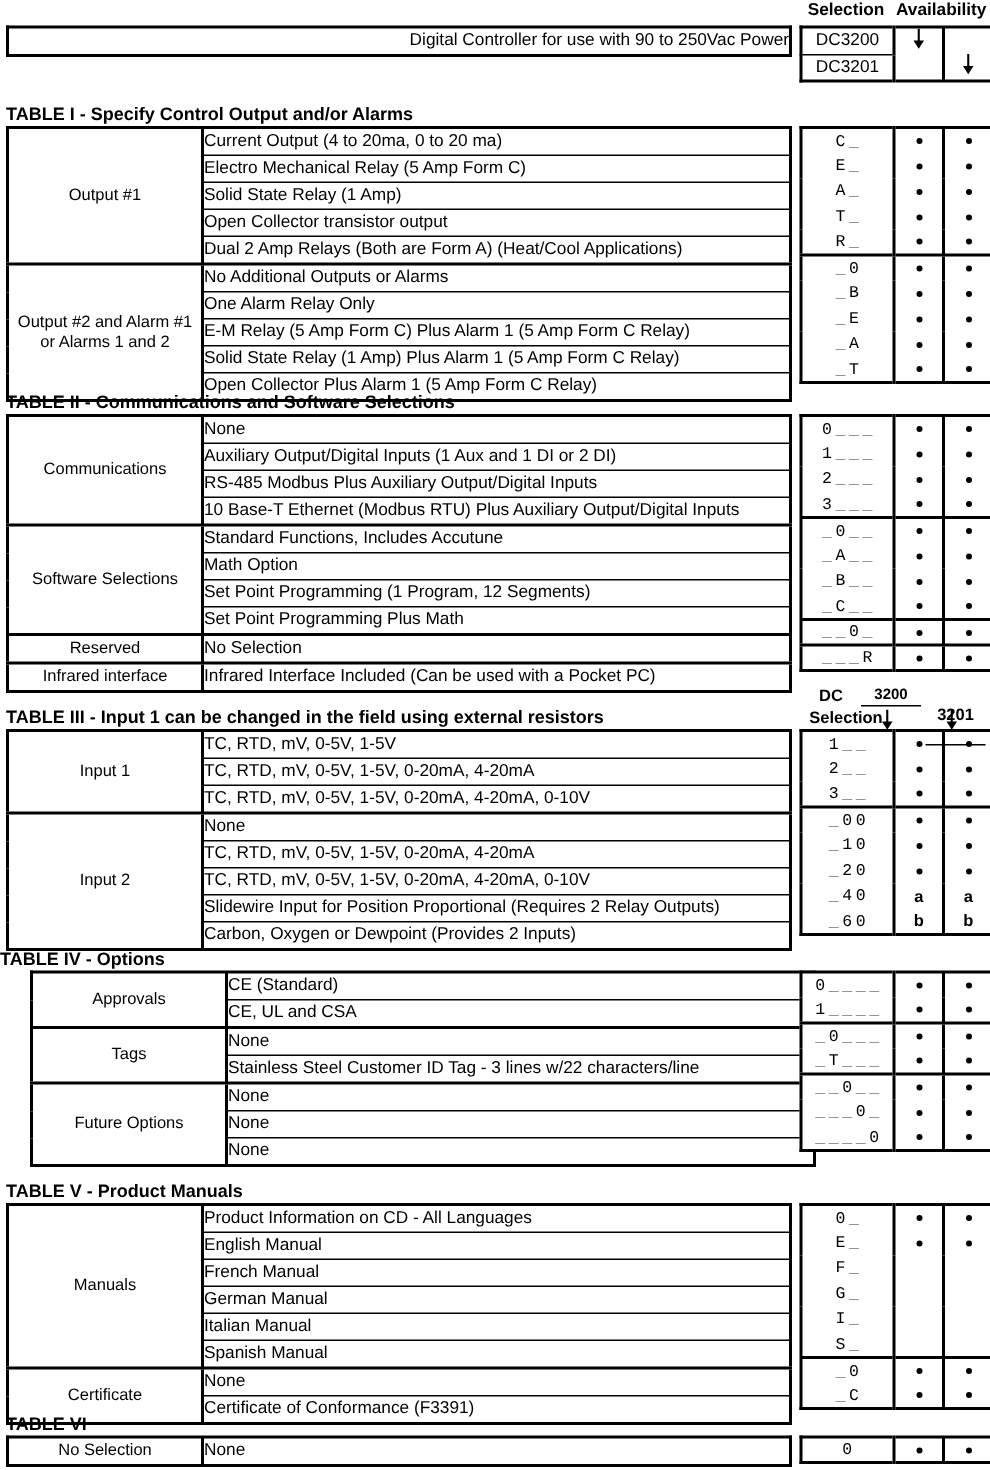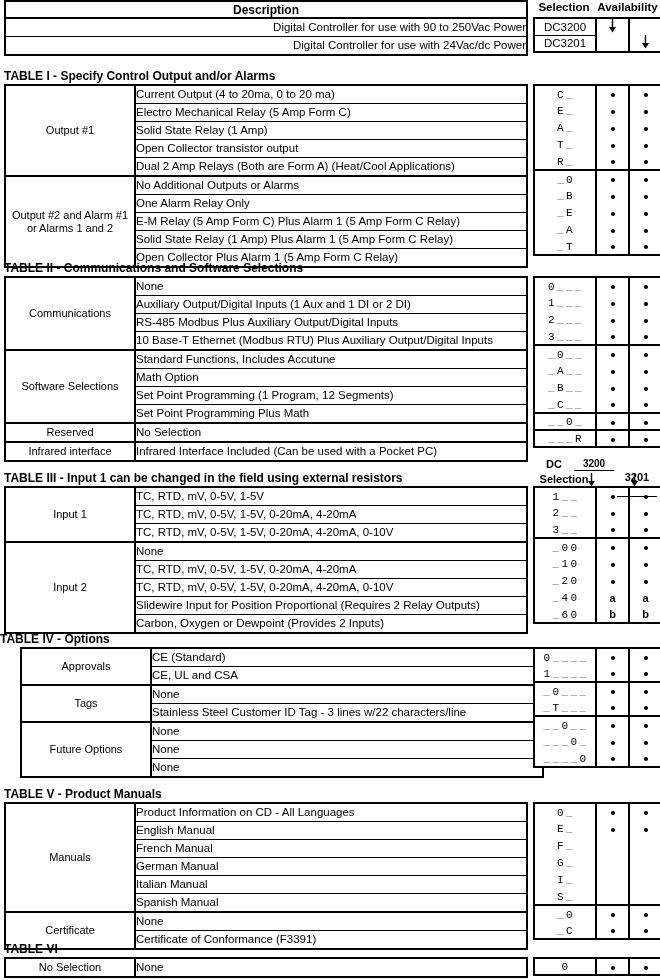--- a/index.html
+++ b/index.html
@@ -99,37 +99,25 @@
     font-size: 12px;
     font-weight: bold;
     white-space: nowrap;
   }
 </style>
 </head>
 <body>
 
 <div class="page">
 
-<div class="blk" style="left: 4px; top: 0px;">
-      <table class="ltab" style="width:524px;border-bottom:none;">
-        <tbody>
-          <tr>
-            <td class="desc" style="text-align:center;font-weight:bold;font-size:12px;border-right:none;padding:0;">Description</td>
-          </tr>
-        </tbody>
-      </table>
-    </div>
     <div class="blk" style="left: 4px; top: 17px; text-align: right;">
       <table class="ltab" style="width:524px;">
         <tbody>
           <tr>
             <td class="desc" style="border-right:none;">Digital Controller for use with 90 to 250Vac Power</td>
-          </tr>
-          <tr>
-            <td class="desc thinline" style="border-right:none;">Digital Controller for use with 24Vac/dc Power</td>
           </tr>
         </tbody>
       </table>
     </div>
     <div class="blk" style="left: 533px; top: 1px;">
       <div style="display:flex;width:127px;font-size:11.5px;font-weight:bold;">
         <div style="width:62px;text-align:center;">Selection</div>
         <div style="width:65px;text-align:center;">Availability</div>
       </div>
     </div>

